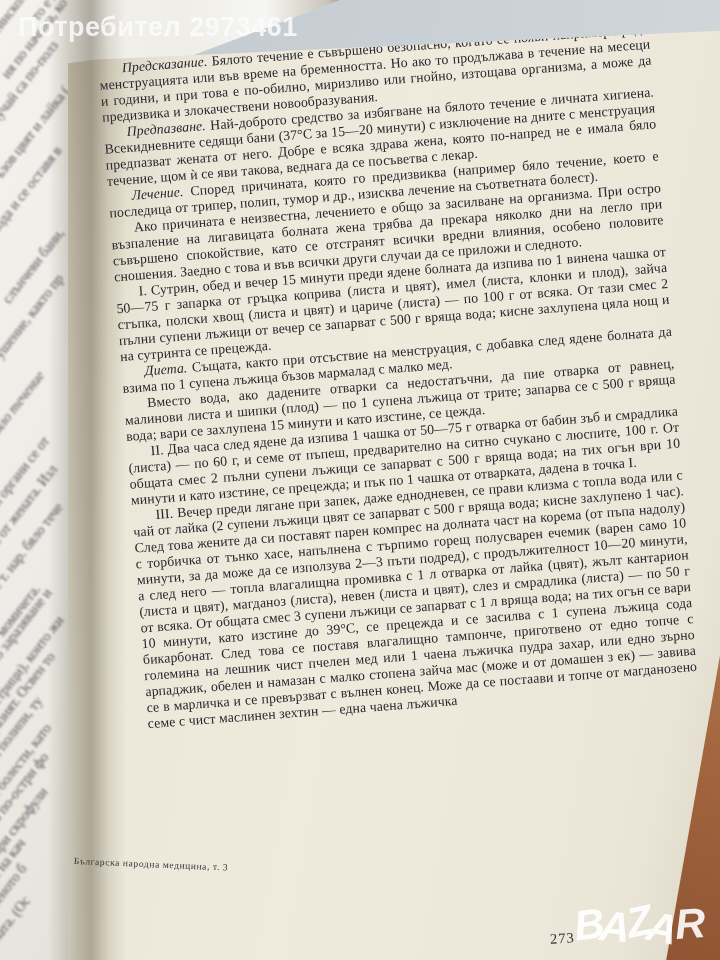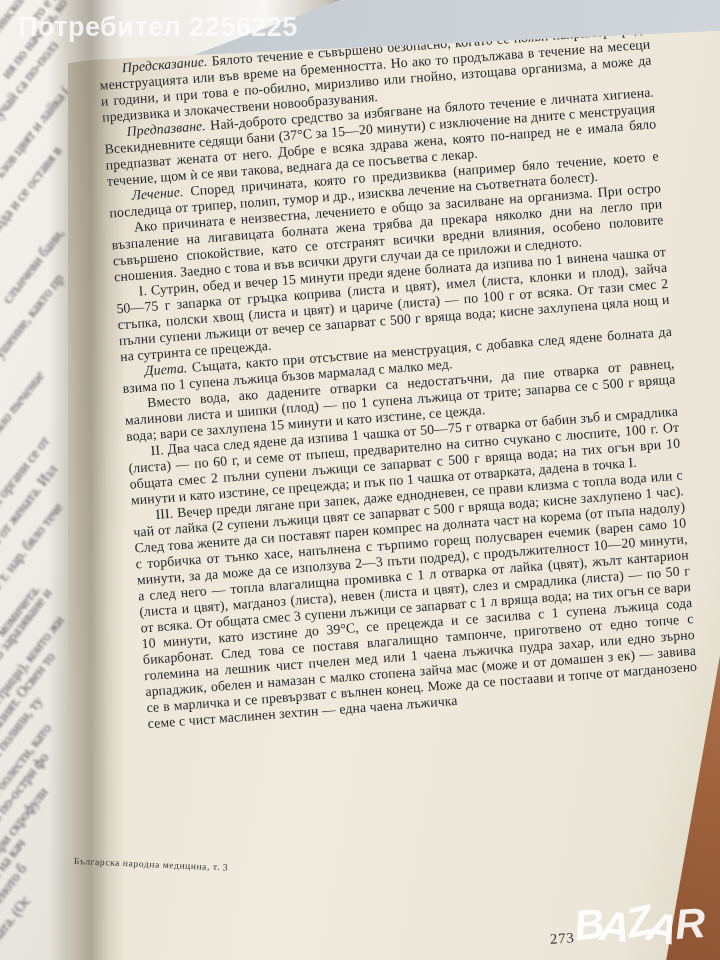--- a/index.html
+++ b/index.html
@@ -129,14 +129,14 @@
       <p class="para">III. Вечер преди лягане при запек, даже еднодневен, се прави клизма с топла вода или с чай от лайка (2 супени лъжици цвят се запарват с 500 г вряща вода; кисне захлупено 1 час). След това жените да си поставят парен компрес на долната част на корема (от пъпа надолу) с торбичка от тънко хасе, напълнена с търпимо горещ полусварен ечемик (варен само 10 минути, за да може да се използува 2—3 пъти подред), с продължителност 10—20 минути, а след него — топла влагалищна промивка с 1 л отварка от лайка (цвят), жълт кантарион (листа и цвят), магданоз (листа), невен (листа и цвят), слез и смрадлика (листа) — по 50 г от всяка. От общата смес 3 супени лъжици се запарват с 1 л вряща вода; на тих огън се вари 10 минути, като изстине до 39°С, се прецежда и се засилва с 1 супена лъжица сода бикарбонат. След това се поставя влагалищно тампонче, приготвено от едно топче с големина на лешник чист пчелен мед или 1 чаена лъжичка пудра захар, или едно зърно арпаджик, обелен и намазан с малко стопена зайча мас (може и от домашен з ек) — завива се в марличка и се превързват с вълнен конец. Може да се постаави и топче от магданозено семе с чист маслинен зехтин — една чаена лъжичка</p>
     </div>
   <div class="footnote">Българска народна медицина, т. 3</div>
   <div class="page-number">273</div>
 </div>
 
 <div class="gutter-shadow"></div>
 
 <div class="cover-wedge"></div>
 
-<div class="wm-user">Потребител 2256225</div>
+<div class="wm-user">Потребител 2973461</div>
 <div class="wm-logo" id="logo"><span class="logo-ch">B</span><span class="logo-ch">A</span><span class="logo-ch">Z</span><span class="logo-ch">A</span><span class="logo-ch">R</span></div>
 
 </body></html>

